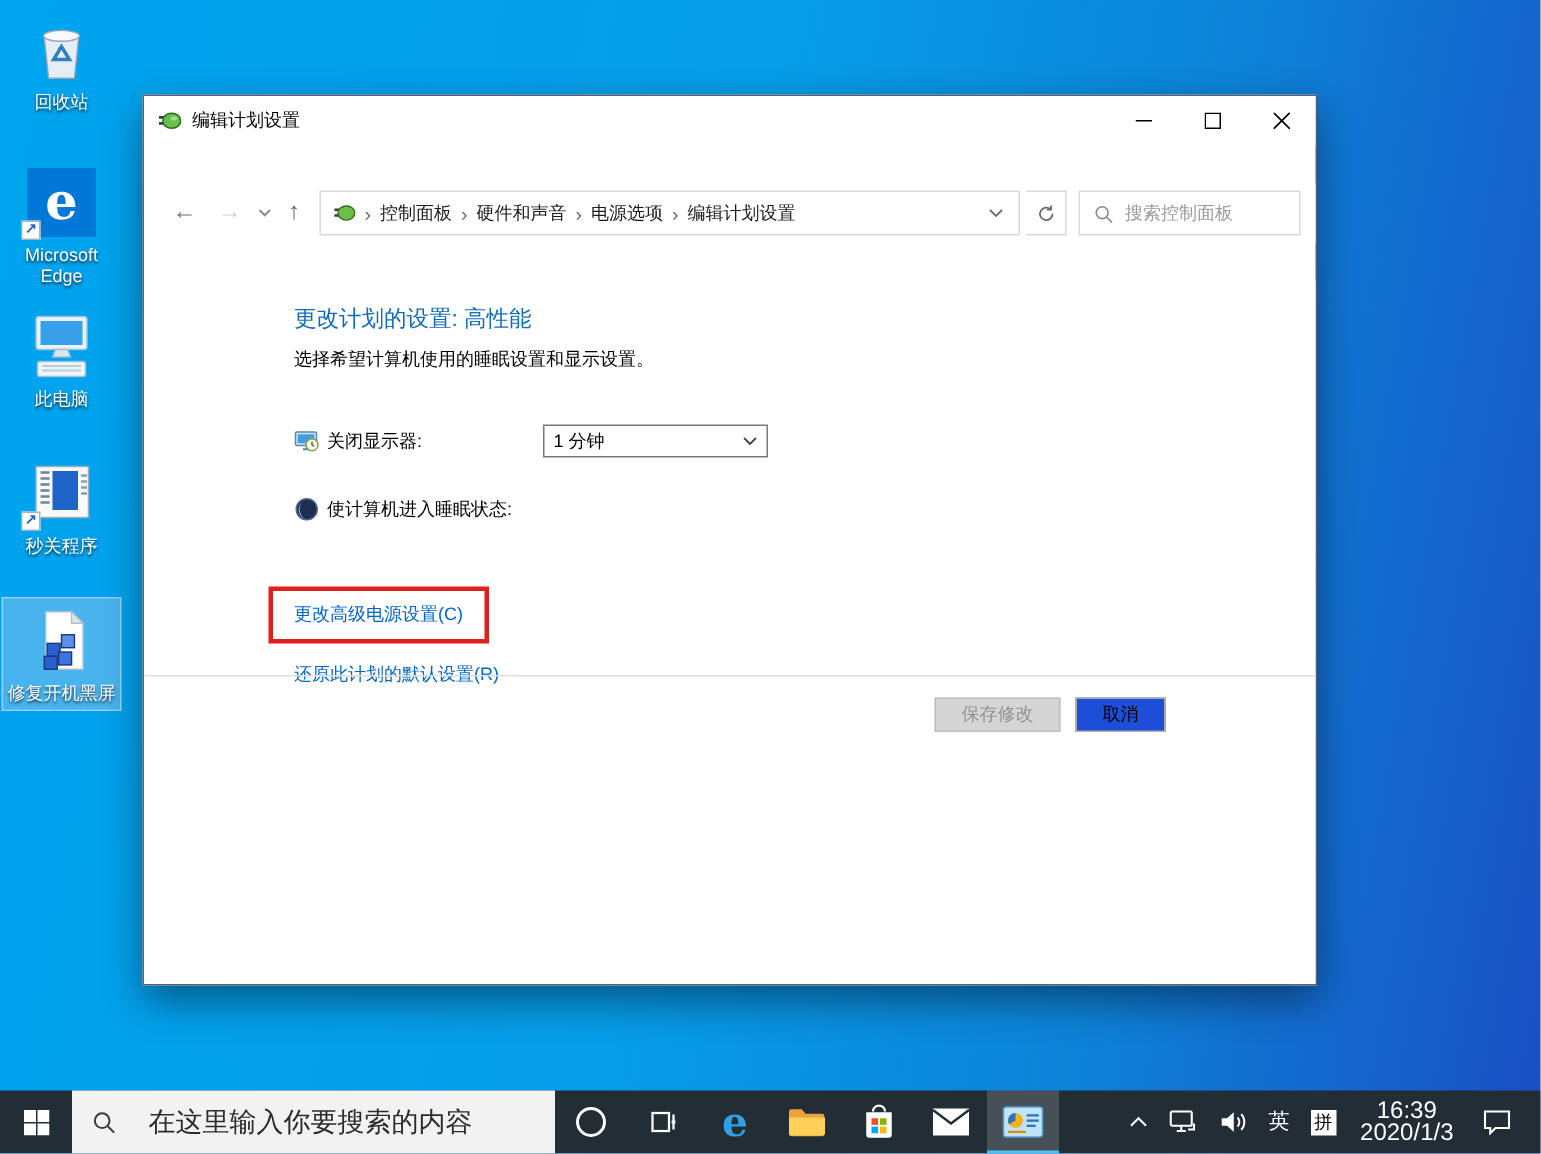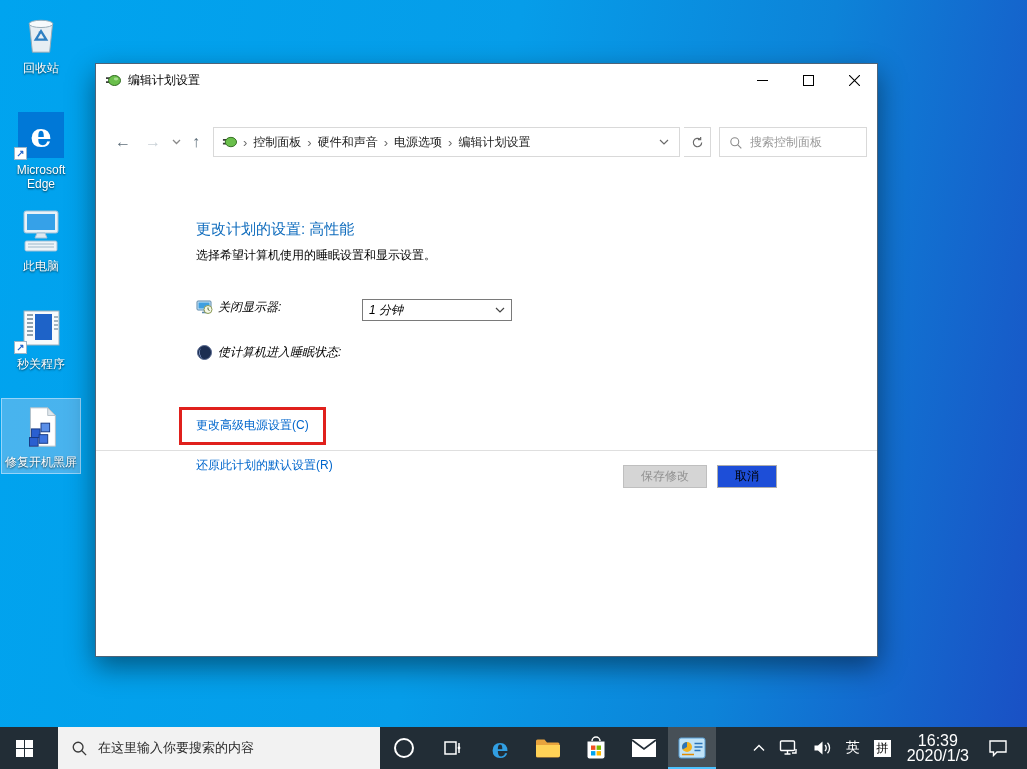--- a/index.html
+++ b/index.html
@@ -34,41 +34,41 @@
   .addressbar { flex:1; height:30px; border:1px solid #d9d9d9; display:flex; align-items:center; margin:0 4px 0 6px; background:#fff; }
   .addr-icon { padding:0 6px 0 8px; }
   .crumb { padding:0 6px; white-space:nowrap; color:#1a1a1a; }
   .crumb-sep { color:#6a6a6a; font-size:13px; }
   .addr-dd { margin-left:auto; padding:0 10px; }
   .refresh-btn { width:27px; height:30px; border:1px solid #d9d9d9; border-left:none; display:flex; align-items:center; justify-content:center; }
   .cp-search { width:148px; height:30px; border:1px solid #d9d9d9; margin-left:8px; display:flex; align-items:center; gap:8px; padding:0 9px; color:#9a9a9a; white-space:nowrap; overflow:hidden; }
 
   .winbody { flex:1; position:relative; background:#fff; overflow:hidden; }
   .content { padding:16px 30px 0 100px; }
-  .page-heading { font-size:15px; line-height:20px; font-weight:400; color:#0f6cbd;margin-top:16px; }
+  .page-heading { font-size:15px; line-height:20px; font-weight:400; color:#0f6cbd; }
   .page-sub { margin-top:8px; font-size:12px; line-height:16px; }
   .rows { margin-top:36px; }
-  .setting-row { display:flex; height:22px; margin-bottom:23px;font-style:italic; }
+  .setting-row { display:flex; align-items:center; height:22px; margin-bottom:23px; }
   .setting-row .ric { width:17px; height:17px; margin-right:5px; flex:0 0 17px; }
   .setting-row .rlbl { width:144px; white-space:nowrap; }
   .ui-select { width:150px; height:22px; border:1px solid #7a7a7a; background:#fff; display:flex; align-items:center; padding:0 6px; cursor:default; }
   .ui-select .val { flex:1; }
   .link { color:#0066cc; text-decoration:none; display:inline-block; }
   .annotated-box { display:inline-block; border:3px solid #e0201c; padding:7px 14px 8px 14px; margin:18px 0 0 -17px; }
   .link2wrap { margin-top:12px; }
   .footer-sep { position:absolute; left:0; right:0; top:263px; border-top:1px solid #dfdfdf; }
   .footer-buttons { position:absolute; top:278px; right:100px; display:flex; gap:10px; }
   .btn { height:23px; padding:0 17px; display:flex; align-items:center; font-size:12px; }
   .btn.disabled { background:#d5d5d5; border:1px solid #bfbfbf; color:#919191; }
   .btn.normal { background:#1d4ed8; border:1px solid #adadad; color:#000; }
 
   
   .taskbar { position:absolute; left:0; right:0; bottom:0; height:42px; background:#222d36; display:flex; align-items:stretch; }
   .tb-start { width:48px; display:flex; align-items:center; justify-content:center; }
-  .tb-search { width:322px; background:#f2f2f2; display:flex; align-items:center; gap:11px; padding-left:13px; color:#2b2b2b; font-size:13px; white-space:nowrap; overflow:hidden;margin-left:10px; }
+  .tb-search { width:322px; background:#f2f2f2; display:flex; align-items:center; gap:22px; padding-left:13px; color:#2b2b2b; font-size:18px; white-space:nowrap; overflow:hidden; }
   .tb-btn { width:48px; display:flex; align-items:center; justify-content:center; position:relative; }
   .tb-btn.active { background:rgba(255,255,255,.17); box-shadow:inset 0 -2px 0 #4cc2ff; }
   .edge-e { color:#319fe3; font-size:27px; font-weight:bold; font-family:"DejaVu Serif","Liberation Serif",serif; }
   .tray { margin-left:auto; display:flex; align-items:center; color:#fff; padding-right:6px; }
   .tray-item { padding:0 7px; display:flex; align-items:center; justify-content:center; height:100%; }
   .ime-lang { font-size:14px; }
   .ime-mode { width:17px; height:17px; background:#fff; color:#000; font-size:12px; display:flex; align-items:center; justify-content:center; }
   .clock { text-align:center; font-size:16px; line-height:15px; padding:0 9px; }
   .ac { padding:0 13px 0 10px; }
 </style>

